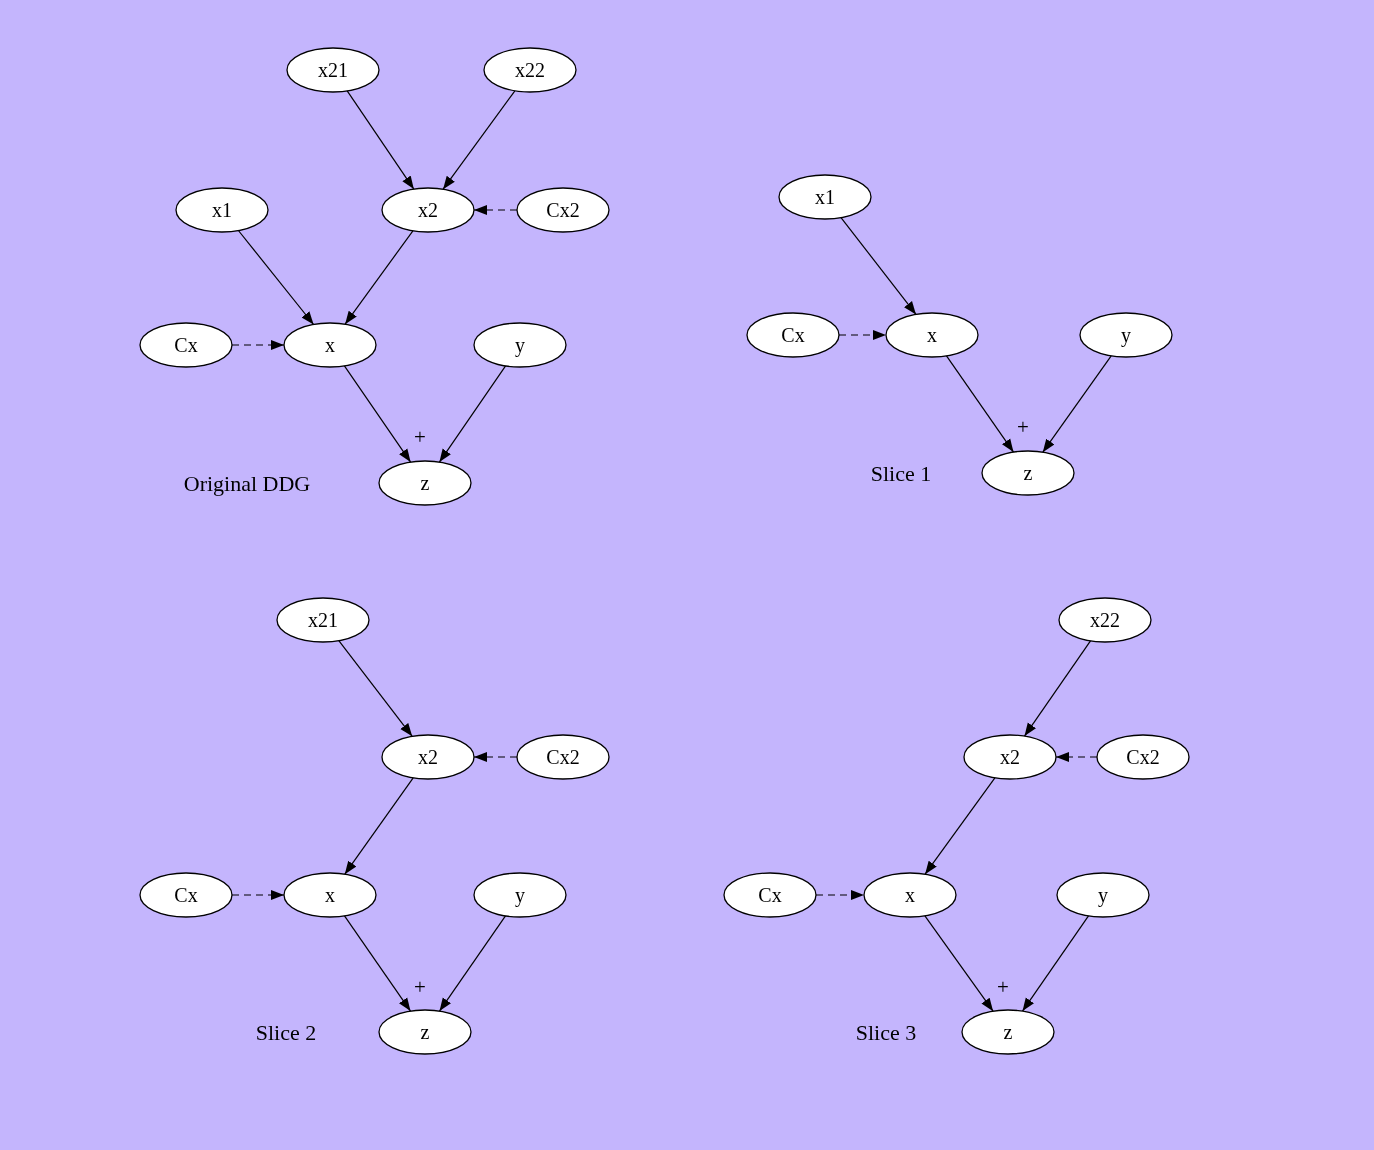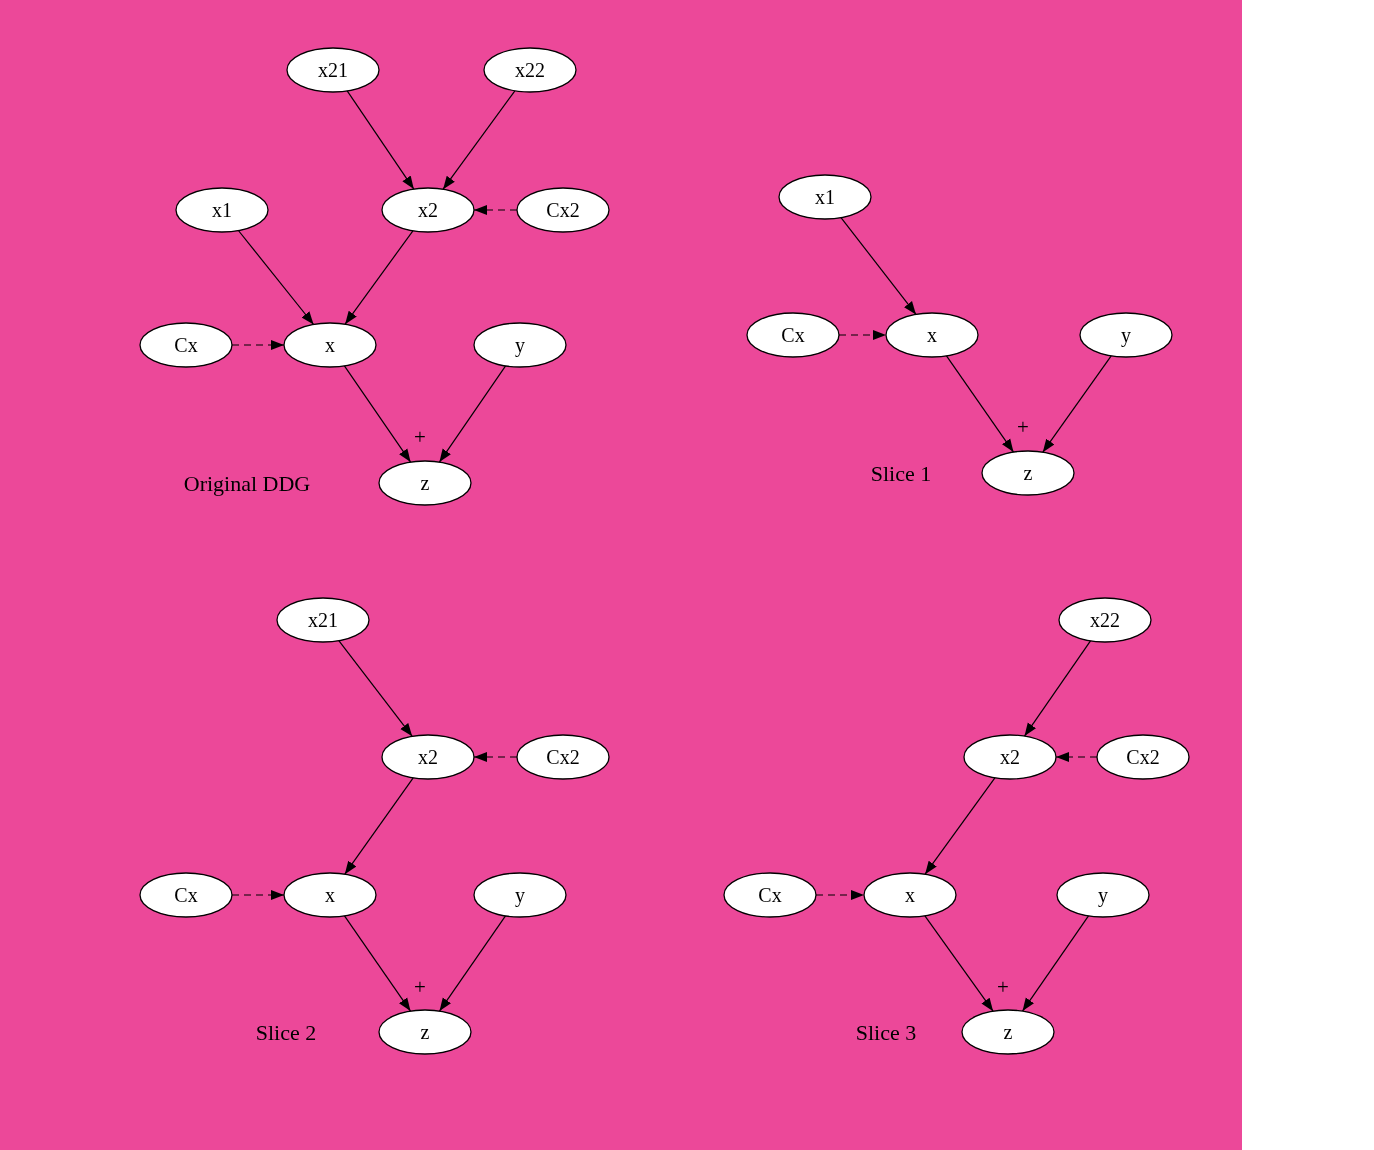--- a/index.html
+++ b/index.html
@@ -2,23 +2,23 @@
 <html><head>
 <meta charset="utf-8">
 <style>
   html, body {
     margin: 0;
     padding: 0;
     background: #ffffff;
   }
   .figure-wrap {
     position: relative;
-    width: 1242px;
+    width: 1374px;
     height: 1150px;
-    background: #ec4899;
+    background: #c4b5fd;
     overflow: hidden;
   }
   svg {
     display: block;
   }
   .node-shape {
     fill: #ffffff;
     stroke: #000000;
     stroke-width: 1.3;
   }

